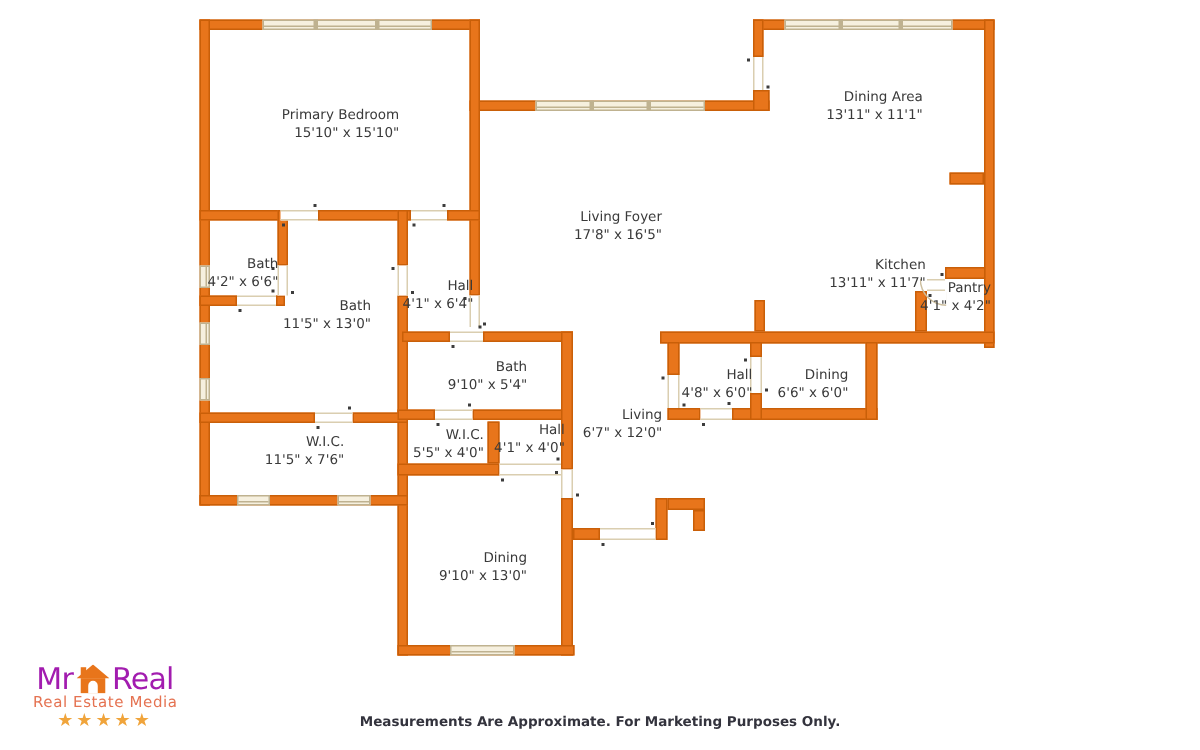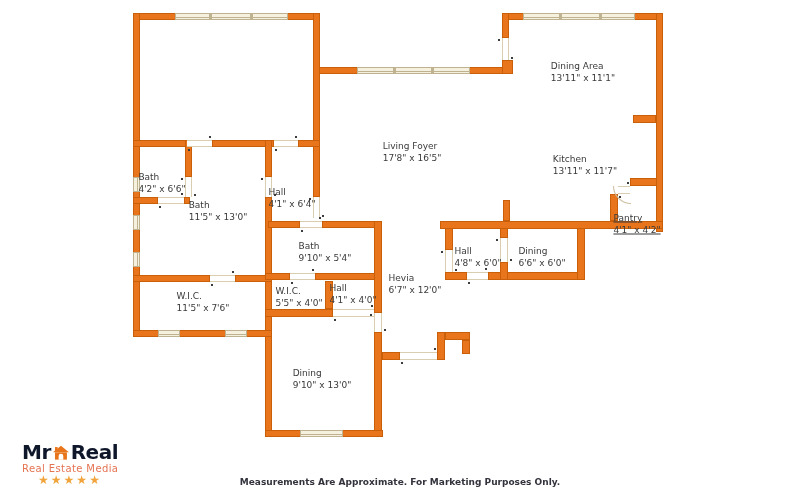--- a/index.html
+++ b/index.html
@@ -10,25 +10,25 @@
   .win{position:absolute;background:#F6F0DF;border:1px solid #BFB290;box-sizing:border-box;z-index:2;}
   .win.h::after{content:"";position:absolute;left:0;right:0;top:50%;border-top:1px solid #BFB290;}
   .win.v::after{content:"";position:absolute;top:0;bottom:0;left:50%;border-left:1px solid #BFB290;}
   .mull{position:absolute;background:#BFB290;z-index:3;}
   .door{position:absolute;background:#ffffff;box-sizing:border-box;z-index:3;}
   .door.h{border-top:1px solid #DACEB0;border-bottom:1px solid #DACEB0;}
   .door.v{border-left:1px solid #DACEB0;border-right:1px solid #DACEB0;}
   .dot{position:absolute;width:2px;height:2px;background:#3c3c3c;z-index:4;}
   .arc{position:absolute;border:1px solid #CDBF9F;border-top:none;border-right:none;
        border-radius:0 0 0 100%;box-sizing:border-box;z-index:2;}
-  .room-label{position:absolute;transform:translate(-50%,-50%);text-align:left;
+  .room-label{position:absolute;transform:translate(-50%,-50%);text-align:right;
        font-size:9px;line-height:11.5px;color:#3A3A3A;white-space:nowrap;z-index:5;}
   .logo{position:absolute;left:22px;top:442px;width:96px;text-align:center;z-index:6;}
   .logo-row{display:flex;align-items:flex-end;justify-content:center;gap:1px;}
-  .logo-mr,.logo-hevia{font-size:20px;font-weight:bold;color:#0f172a;letter-spacing:-0.5px;line-height:20px;}
+  .logo-mr,.logo-hevia{font-size:20px;font-weight:normal;color:#a21caf;letter-spacing:-0.5px;line-height:20px;}
   .house{margin:0 1px -1px 1px;}
   .logo-tagline{font-size:10px;color:#E57352;letter-spacing:0.4px;margin-top:1px;white-space:nowrap;}
   .logo-stars{font-size:12px;color:#F0A43B;letter-spacing:2px;margin-top:0px;line-height:13px;}
   .disclaimer{position:absolute;left:0;right:0;top:477px;text-align:center;
        font-size:9px;font-weight:bold;color:#33333D;z-index:6;}
 </style>
 </head>
 <body>
 
 <div id="floor-plan">
@@ -135,33 +135,37 @@
     <div class="door h" style="left: 400px; top: 352px; width: 37px; height: 8px;"></div>
     <div class="dot" style="left: 401px; top: 362px; width: 2px; height: 2px;"></div>
     <div class="dot" style="left: 434px; top: 348px; width: 2px; height: 2px;"></div>
     <div class="door v" style="left: 502px; top: 38px; width: 7px; height: 22px;"></div>
     <div class="dot" style="left: 498px; top: 39px; width: 2px; height: 2px;"></div>
     <div class="dot" style="left: 511px; top: 57px; width: 2px; height: 2px;"></div>
     <div class="door h" style="left: 618px; top: 186px; width: 12px; height: 8px;"></div>
     <div class="dot" style="left: 619px; top: 196px; width: 2px; height: 2px;"></div>
     <div class="dot" style="left: 627px; top: 182px; width: 2px; height: 2px;"></div>
     <div class="arc" style="left: 613px; top: 186px; width: 18px; height: 18px;"></div>
+    <div class="room-label" style="left: 227px; top: 84px;">
+      <div>Primary Bedroom</div>
+      <div>15'10" x 15'10"</div>
+    </div>
     <div class="room-label" style="left: 583px; top: 72px;">
       <div>Dining Area</div>
       <div>13'11" x 11'1"</div>
     </div>
     <div class="room-label" style="left: 412px; top: 152px;">
       <div>Living Foyer</div>
       <div>17'8" x 16'5"</div>
     </div>
-    <div class="room-label" style="left: 585px; top: 165px;">
+    <div class="room-label" style="left: 585px; top: 184px;">
       <div>Kitchen</div>
       <div>13'11" x 11'7"</div>
     </div>
-    <div class="room-label" style="left: 637px; top: 224px; text-decoration: underline;">
+    <div class="room-label" style="left: 637px; top: 199px;">
       <div>Pantry</div>
       <div>4'1" x 4'2"</div>
     </div>
     <div class="room-label" style="left: 162px; top: 183px;">
       <div>Bath</div>
       <div>4'2" x 6'6"</div>
     </div>
     <div class="room-label" style="left: 218px; top: 211px;">
       <div>Bath</div>
       <div>11'5" x 13'0"</div>
@@ -180,21 +184,21 @@
     </div>
     <div class="room-label" style="left: 299px; top: 297px;">
       <div>W.I.C.</div>
       <div>5'5" x 4'0"</div>
     </div>
     <div class="room-label" style="left: 353px; top: 294px;">
       <div>Hall</div>
       <div>4'1" x 4'0"</div>
     </div>
     <div class="room-label" style="left: 415px; top: 284px;">
-      <div>Hevia</div>
+      <div>Living</div>
       <div>6'7" x 12'0"</div>
     </div>
     <div class="room-label" style="left: 478px; top: 257px;">
       <div>Hall</div>
       <div>4'8" x 6'0"</div>
     </div>
     <div class="room-label" style="left: 542px; top: 257px;">
       <div>Dining</div>
       <div>6'6" x 6'0"</div>
     </div>

